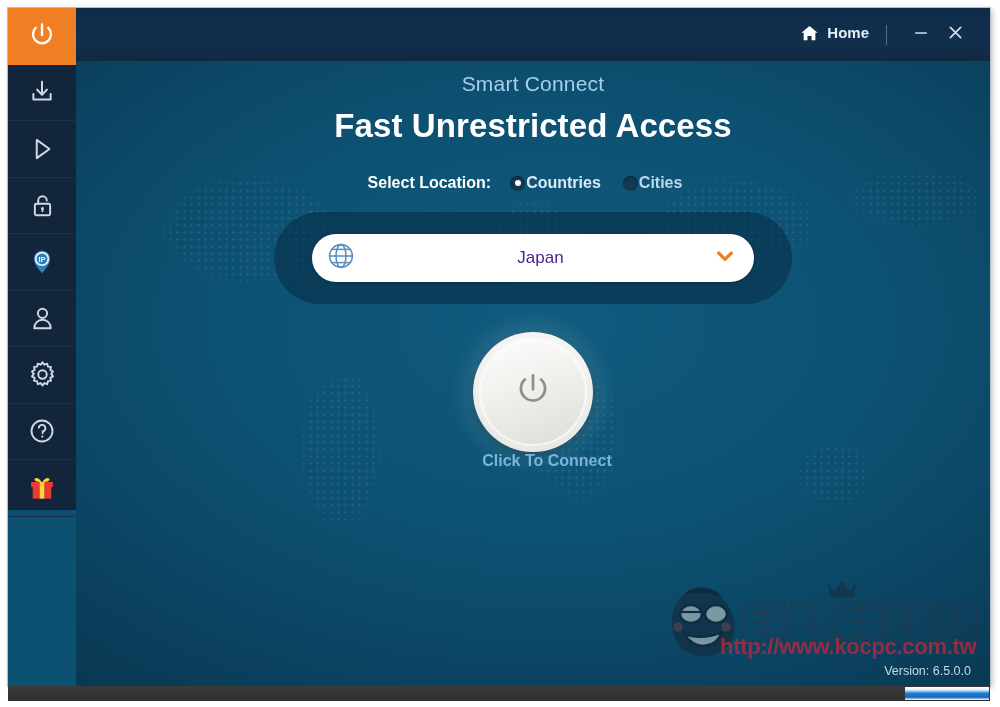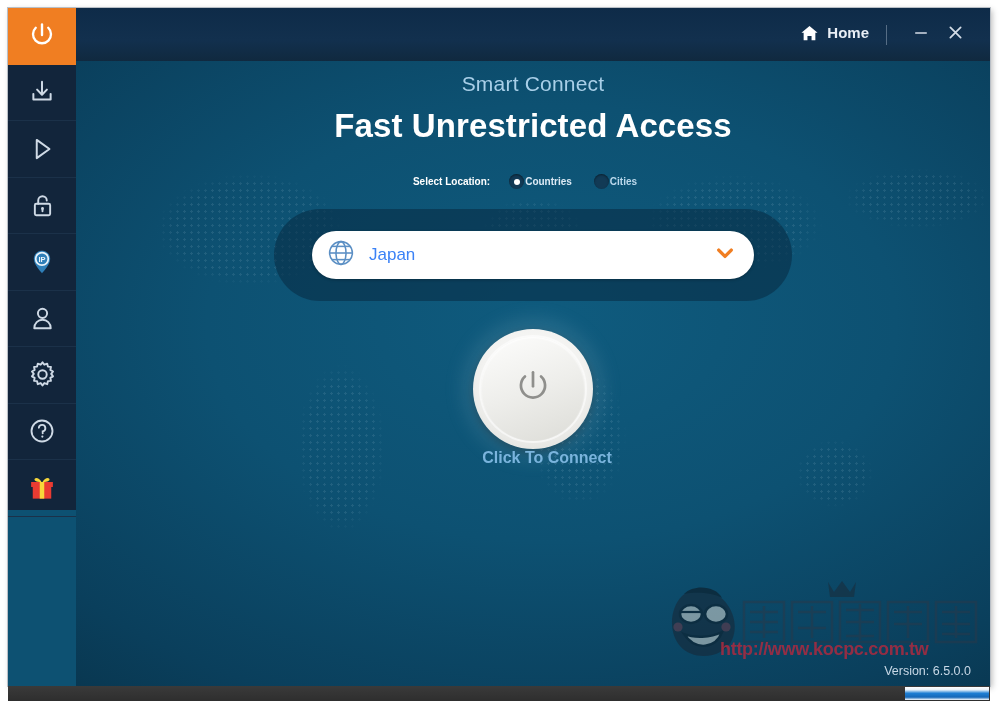--- a/index.html
+++ b/index.html
@@ -149,21 +149,21 @@
     letter-spacing: 0.1px;
   }
 
   
   #loc-row {
     margin-top: 29px;
     display: flex;
     align-items: center;
     justify-content: center;
     gap: 0;
-    font-size: 10px;
+    font-size: 16px;
   }
   #loc-label {
     color: #ffffff;
     font-weight: bold;
     margin-right: 19px;
   }
   .radio-opt {
     display: flex;
     align-items: center;
     gap: 1px;
@@ -209,24 +209,24 @@
     background: #ffffff;
     display: flex;
     align-items: center;
     padding: 0 16px 0 14px;
     box-sizing: border-box;
     cursor: pointer;
     box-shadow: 0 1px 3px rgba(0,0,0,0.25);
   }
   #dd-text {
     flex: 1;
-    text-align: left;
+    text-align: center;
     margin-left: 13px;
     font-size: 17px;
-    color: #3b82f6;
+    color: #4c1d95;
   }
 
   
   #power-wrap {
     margin: 28px auto 0;
     width: 120px;
     height: 120px;
     border-radius: 50%;
     background: radial-gradient(circle at 50% 40%, #ffffff 0%, #f2f2f0 55%, #d9d9d4 100%);
     box-shadow: 0 0 22px 7px rgba(190,215,230,0.18), 0 3px 8px rgba(0,0,0,0.35);
@@ -272,21 +272,21 @@
     width: 320px;
     height: 86px;
     z-index: 3;
     opacity: 0.92;
     pointer-events: none;
   }
   #wm-url {
     position: absolute;
     left: 56px;
     bottom: 4px;
-    font-size: 18px;
+    font-size: 22px;
     font-weight: bold;
     color: #c0283c;
     opacity: 0.82;
     letter-spacing: -0.3px;
     white-space: nowrap;
   }
 
   
   #bottom-strip {
     position: absolute;

